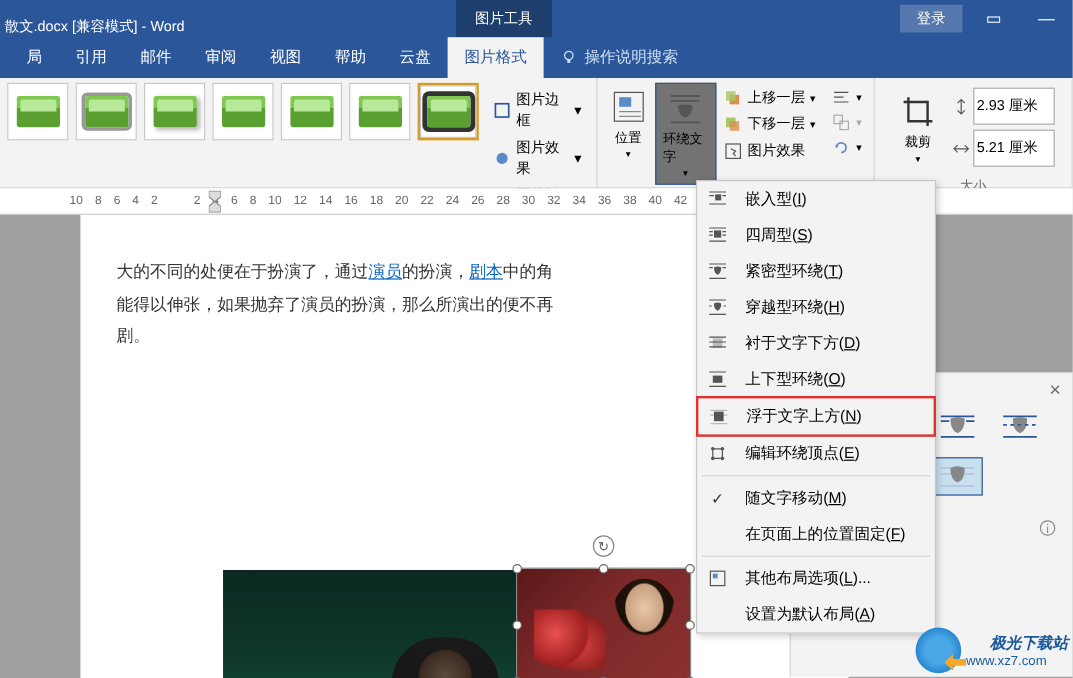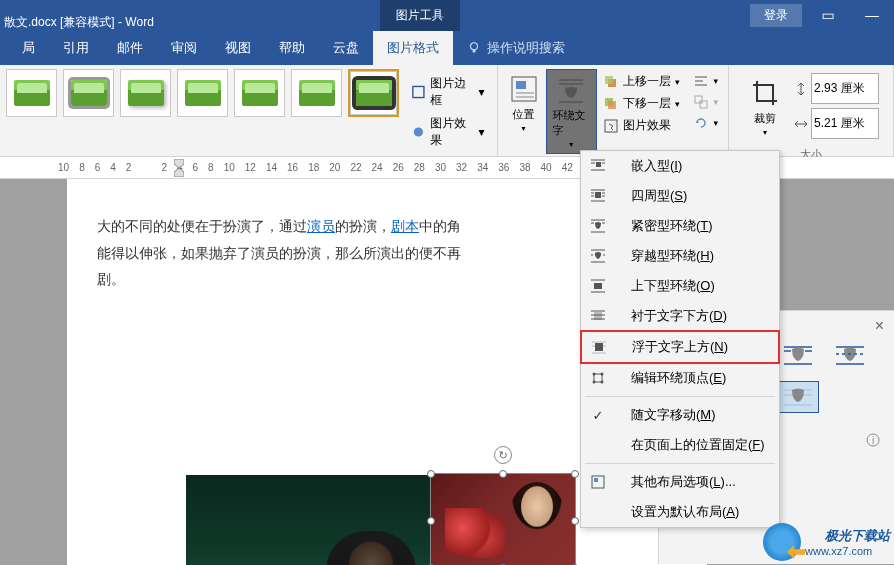--- a/index.html
+++ b/index.html
@@ -60,21 +60,21 @@
     .embedded-img .figure1 { position: absolute; left: 140px; bottom: 0; width: 90px; height: 180px; background: radial-gradient(ellipse 35px 35px at 50% 18%, #5a4a40 0%, #3a2a20 60%, transparent 65%), linear-gradient(#1a1a1a, #0a0a0a); border-radius: 40px 40px 0 0; }
     
     .sel-img { position: absolute; left: 430px; top: 294px; width: 146px; height: 96px; border: 1px solid #888; background: linear-gradient(135deg, #5a1818 0%, #7a2828 40%, #8a3030 100%); }
     .sel-img .face { position: absolute; right: 10px; top: 8px; width: 56px; height: 70px; background: radial-gradient(ellipse 22px 28px at 50% 35%, #e8c8a8 0%, #c8a080 70%, transparent 75%), radial-gradient(ellipse 30px 40px at 50% 20%, #2a1810 0%, #1a0e08 80%, transparent 85%); border-radius: 50%; }
     .sel-img .items { position: absolute; left: 14px; bottom: 10px; width: 60px; height: 50px; background: radial-gradient(circle at 30% 40%, #e85050 0%, #a02020 50%, transparent 55%), radial-gradient(circle at 65% 60%, #d84040 0%, #902020 50%, transparent 55%); }
     .handle { position: absolute; width: 8px; height: 8px; background: white; border: 1px solid #666; border-radius: 50%; }
     .rot-handle { position: absolute; left: 50%; top: -28px; transform: translateX(-50%); width: 18px; height: 18px; border: 1.5px solid #888; border-radius: 50%; background: white; }
     .rot-handle::after { content: '↻'; position: absolute; inset: 0; display: flex; align-items: center; justify-content: center; font-size: 11px; color: #666; }
     
     .dropdown-menu { position: absolute; left: 580px; top: 150px; width: 200px; background: #f3f3f3; border: 1px solid #c8c8c8; box-shadow: 2px 2px 6px rgba(0,0,0,0.2); font-size: 13px; z-index: 100; }
-    .dd-item { display: flex; align-items: center; gap: 24px; padding: 6px 8px; cursor: pointer; text-align: center; }
+    .dd-item { display: flex; align-items: center; gap: 14px; padding: 6px 8px; cursor: pointer; text-align: center; }
     .dd-icon { width: 18px; height: 18px; display: flex; align-items: center; justify-content: center; flex-shrink: 0; }
     .dd-sep { height: 1px; background: #d4d4d4; margin: 3px 4px; }
     .dd-highlight { border: 2.5px solid #e03030; margin: -1px; position: relative; z-index: 2; }
     .dd-check { color: #333; }
     .underline { text-decoration: underline; }
     
     .side-panel { position: absolute; right: 0; top: 310px; width: 236px; height: 254px; background: #f3f3f3; border-left: 1px solid #d4d4d4; border-top: 1px solid #d4d4d4; padding: 8px 0; z-index: 50; }
     .side-close { position: absolute; right: 10px; top: 6px; font-size: 16px; color: #666; cursor: pointer; }
     .wrap-grid { display: grid; grid-template-columns: repeat(4, 42px); gap: 10px 10px; padding: 20px 14px 10px; }
     .wrap-opt { width: 42px; height: 32px; display: flex; align-items: center; justify-content: center; border: 1px solid transparent; cursor: pointer; }
@@ -387,37 +387,37 @@
           <path d="M6 6 Q9 4 12 6 Q12 11 9 12 Q6 11 6 6" fill="#555"></path>
           <line x1="2" y1="8" x2="16" y2="8" stroke="#555" stroke-dasharray="2"></line>
           <line x1="2" y1="15" x2="16" y2="15" stroke="#555"></line>
         </svg>
       </span>
       <span>穿越型环绕(<span class="underline">H</span>)</span>
     </div>
   <div class="dd-item">
       <span class="dd-icon">
         <svg width="18" height="18" viewBox="0 0 18 18">
-          <line x1="2" y1="3" x2="16" y2="3" stroke="#555"></line>
-          <rect x="5" y="6" width="8" height="6" fill="#555"></rect>
-          <line x1="2" y1="15" x2="16" y2="15" stroke="#555"></line>
-        </svg>
-      </span>
-      <span>上下型环绕(<span class="underline">O</span>)</span>
-    </div>
-  <div class="dd-item">
-      <span class="dd-icon">
-        <svg width="18" height="18" viewBox="0 0 18 18">
           <rect x="5" y="5" width="8" height="8" fill="#bbb"></rect>
           <line x1="2" y1="4" x2="16" y2="4" stroke="#555"></line>
           <line x1="2" y1="8" x2="16" y2="8" stroke="#555"></line>
           <line x1="2" y1="12" x2="16" y2="12" stroke="#555"></line>
         </svg>
       </span>
       <span>衬于文字下方(<span class="underline">D</span>)</span>
+    </div>
+  <div class="dd-item">
+      <span class="dd-icon">
+        <svg width="18" height="18" viewBox="0 0 18 18">
+          <line x1="2" y1="3" x2="16" y2="3" stroke="#555"></line>
+          <rect x="5" y="6" width="8" height="6" fill="#555"></rect>
+          <line x1="2" y1="15" x2="16" y2="15" stroke="#555"></line>
+        </svg>
+      </span>
+      <span>上下型环绕(<span class="underline">O</span>)</span>
     </div>
   <div class="dd-highlight">
     <div class="dd-item">
         <span class="dd-icon">
           <svg width="18" height="18" viewBox="0 0 18 18">
             <line x1="2" y1="4" x2="16" y2="4" stroke="#bbb"></line>
             <line x1="2" y1="8" x2="16" y2="8" stroke="#bbb"></line>
             <rect x="5" y="5" width="8" height="8" fill="#555"></rect>
             <line x1="2" y1="15" x2="16" y2="15" stroke="#bbb"></line>
           </svg>

